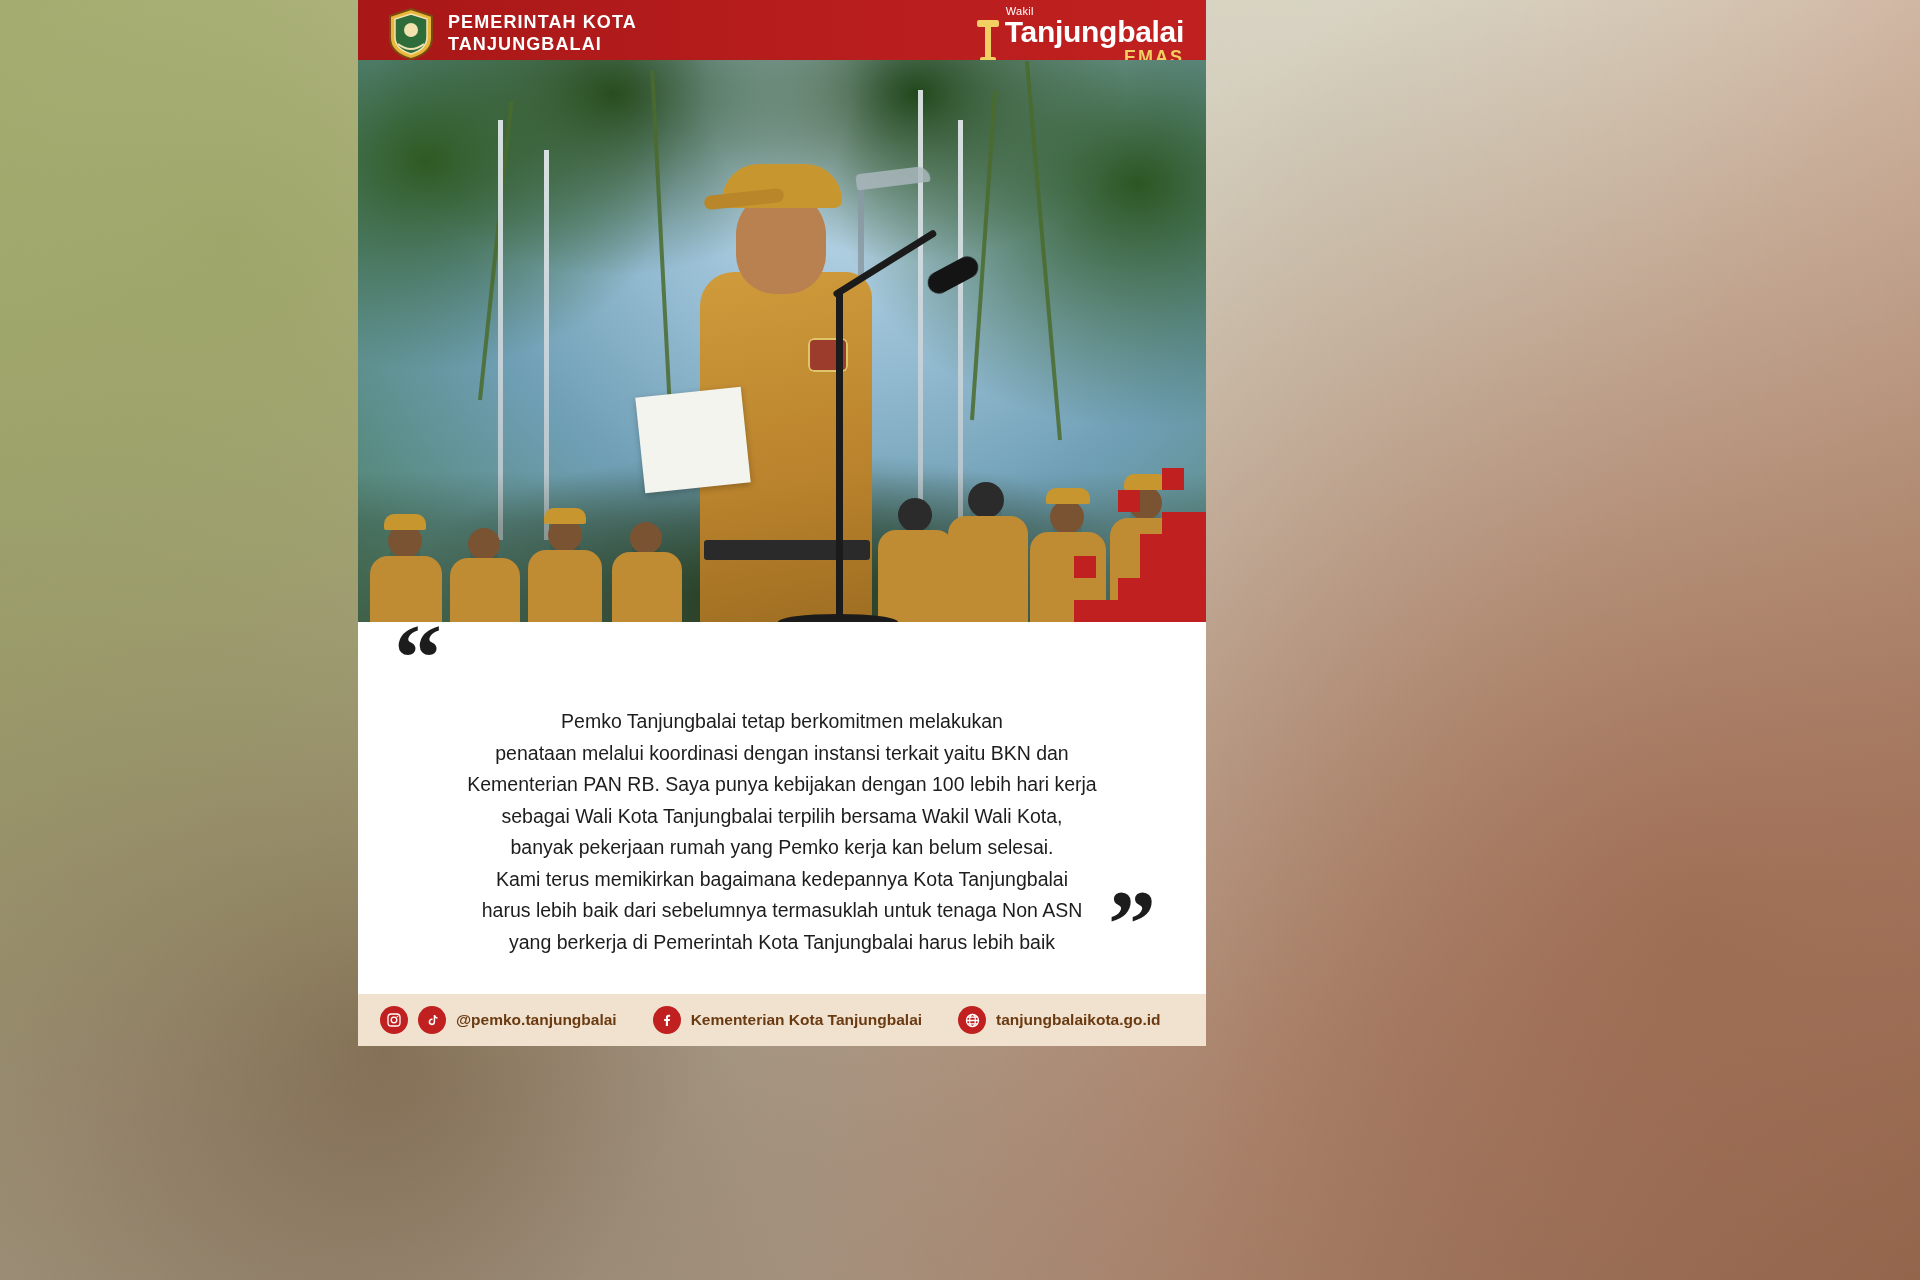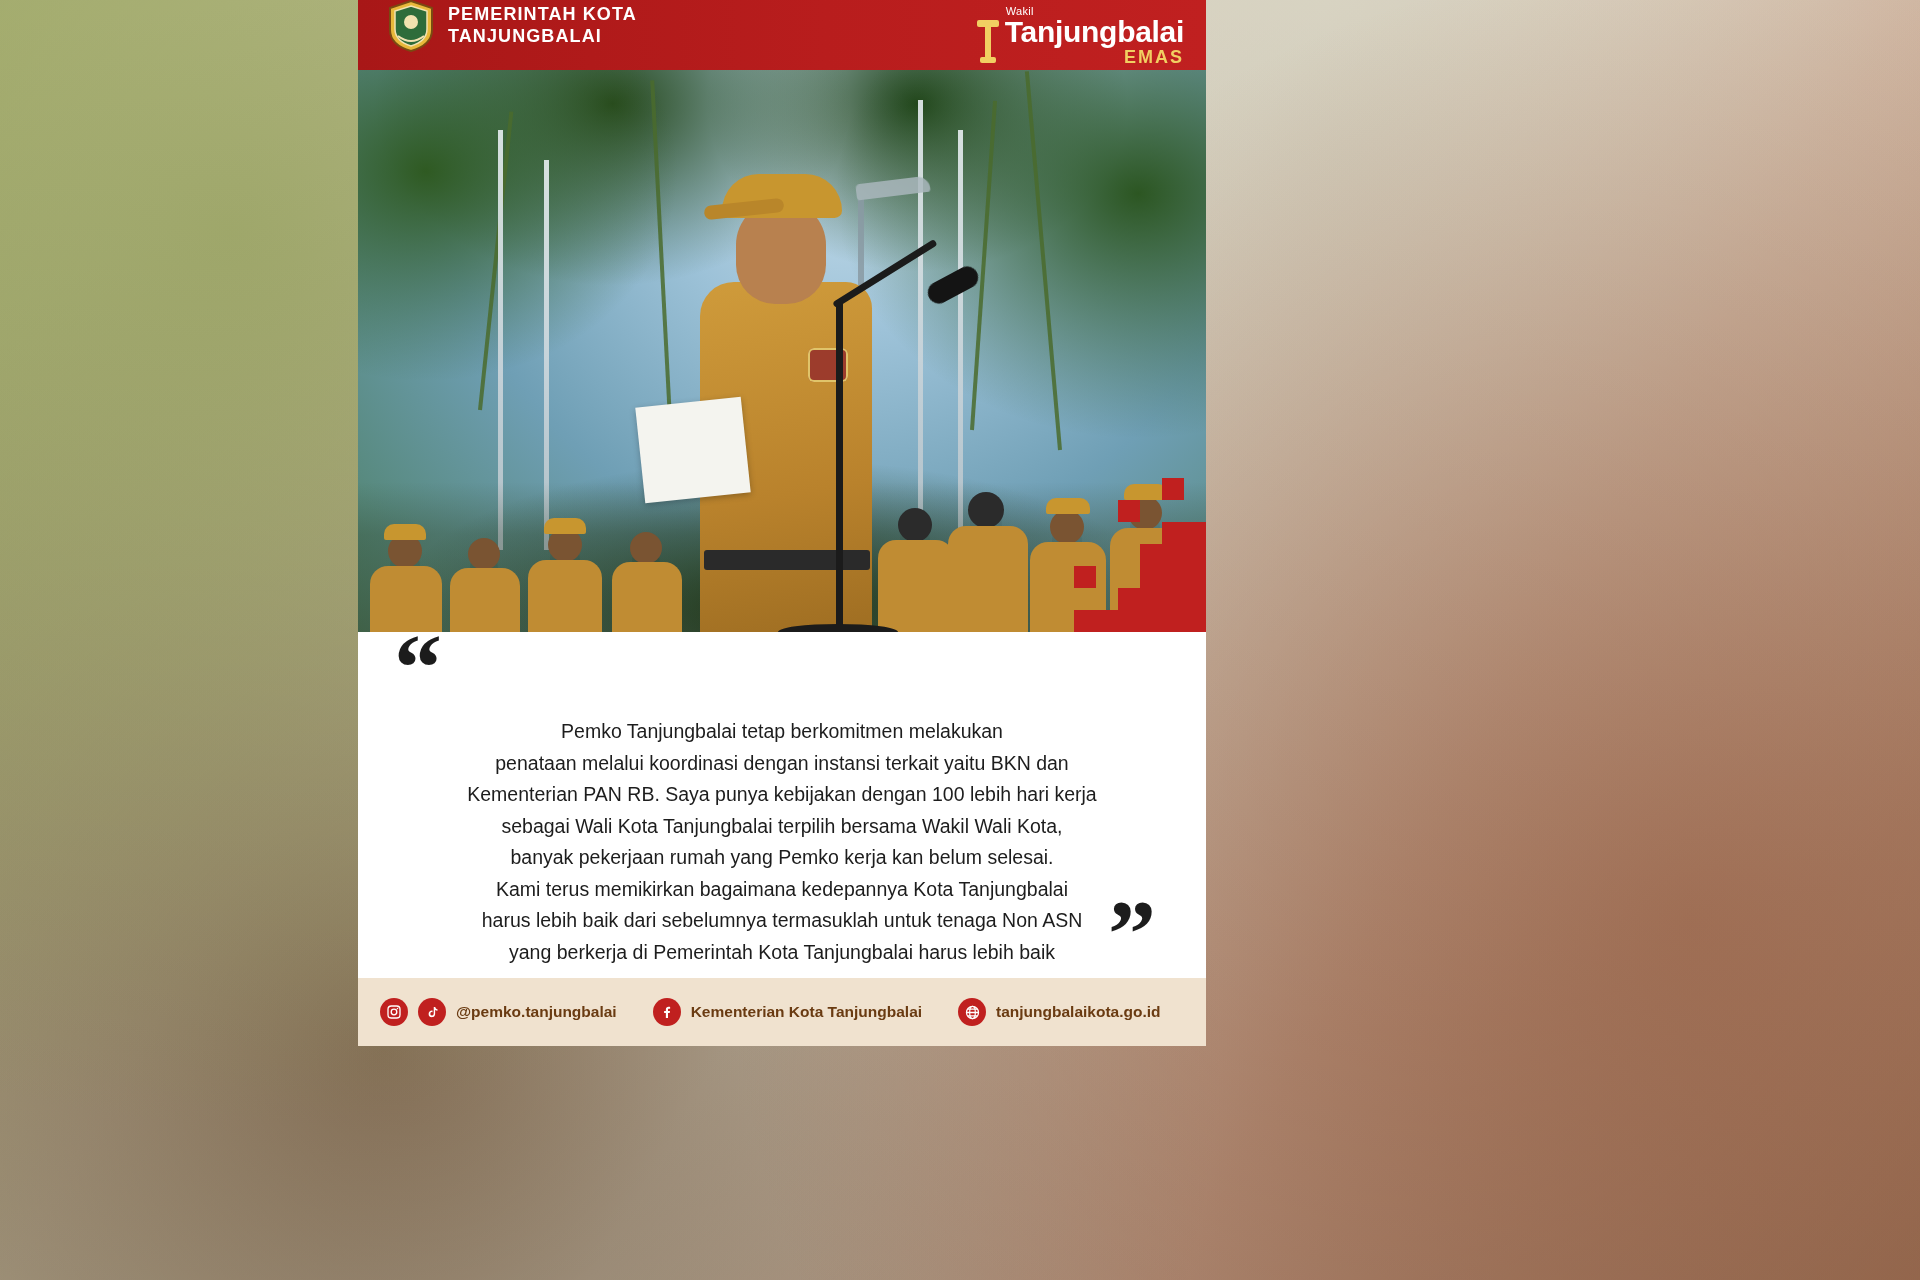--- a/index.html
+++ b/index.html
@@ -47,25 +47,25 @@
     width: 848px;
     height: 1046px;
     background: #ffffff;
     box-shadow: 0 0 0 rgba(0,0,0,0);
     overflow: hidden;
   }
 
   
   .header {
     position: relative;
-    height: 70px;
+    height: 60px;
     background: #b21a1a;
     background: linear-gradient(90deg, #a81717 0%, #b81d1d 55%, #c02020 100%);
     display: flex;
-    align-items: flex-start;
+    align-items: flex-end;
   }
   .header-left {
     display: flex;
     align-items: center;
     margin-left: 30px;
     gap: 14px;
   }
   .crest {
     width: 46px;
     height: 52px;
@@ -307,21 +307,21 @@
     line-height: 1.62;
     color: #1d1d1d;
     white-space: pre-line;
   }
 
   
   .footer {
     position: absolute;
     left: 0; bottom: 0;
     width: 100%;
-    height: 68px;
+    height: 52px;
     background: #f0e2cf;
     display: flex;
     align-items: center;
     padding-left: 22px;
     gap: 10px;
     box-sizing: border-box;
   }
   .fi {
     width: 28px; height: 28px;
     border-radius: 7px;

